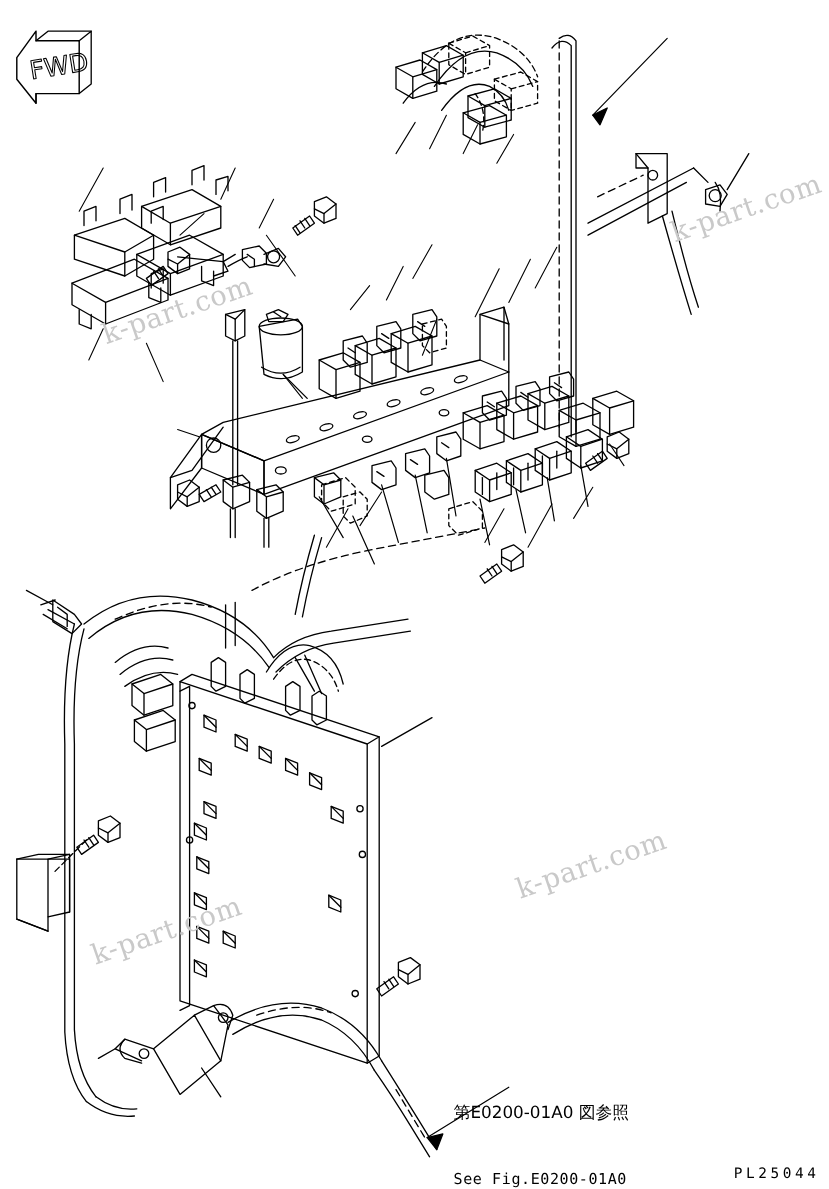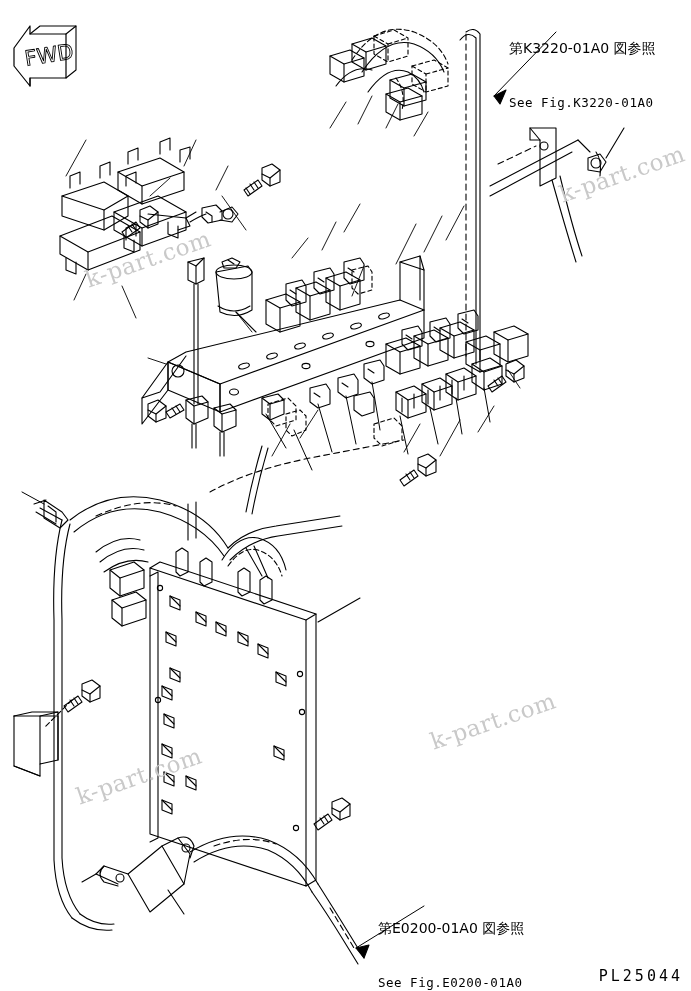--- a/index.html
+++ b/index.html
@@ -12,21 +12,21 @@
   svg.layer{position:absolute;left:0;top:0;width:691px;height:991px;}
 
   
   .ref-note{position:absolute;white-space:pre;color:#000;}
   .ref-note .jp{font-family:"DejaVu Sans","Liberation Sans",sans-serif;font-size:14px;letter-spacing:0px;display:block;line-height:17px;}
   .ref-note .en{font-size:12.5px;letter-spacing:0.5px;display:block;line-height:16px;}
 
   #note-top{left:509px;top:2px;}
   #note-bottom{left:378px;top:882px;}
 
-  #plate-no{position:absolute;right:8px;bottom:6px;font-size:15px;letter-spacing:3px;color:#000;}
+  #plate-no{position:absolute;right:8px;bottom:6px;font-size:12px;letter-spacing:3px;color:#000;}
 
   
   .wm{
     position:absolute;color:#c9c9c9;font-size:23px;
     font-family:"DejaVu Serif","Liberation Serif",serif;
     letter-spacing:0.5px;white-space:nowrap;
     transform-origin:0 0;user-select:none;
   }
   #wm1{left:82px;top:268px;transform:rotate(-19deg);}
   #wm2{left:556px;top:183px;transform:rotate(-19deg);}
@@ -604,24 +604,20 @@
       </g>
 
     </g>
   </svg>
 
   <div class="wm" id="wm1">k-part.com</div>
   <div class="wm" id="wm2">k-part.com</div>
   <div class="wm" id="wm3">k-part.com</div>
   <div class="wm" id="wm4">k-part.com</div>
 
-  <div class="ref-note" id="note-top">
-    <span class="jp">第K3220-01A0 図参照</span>
-    <span class="en">See Fig.K3220-01A0</span>
-  </div>
 
   <div class="ref-note" id="note-bottom">
     <span class="jp">第E0200-01A0 図参照</span>
     <span class="en">See Fig.E0200-01A0</span>
   </div>
 
   <div id="plate-no">PL25044</div>
 
 </div>
 

